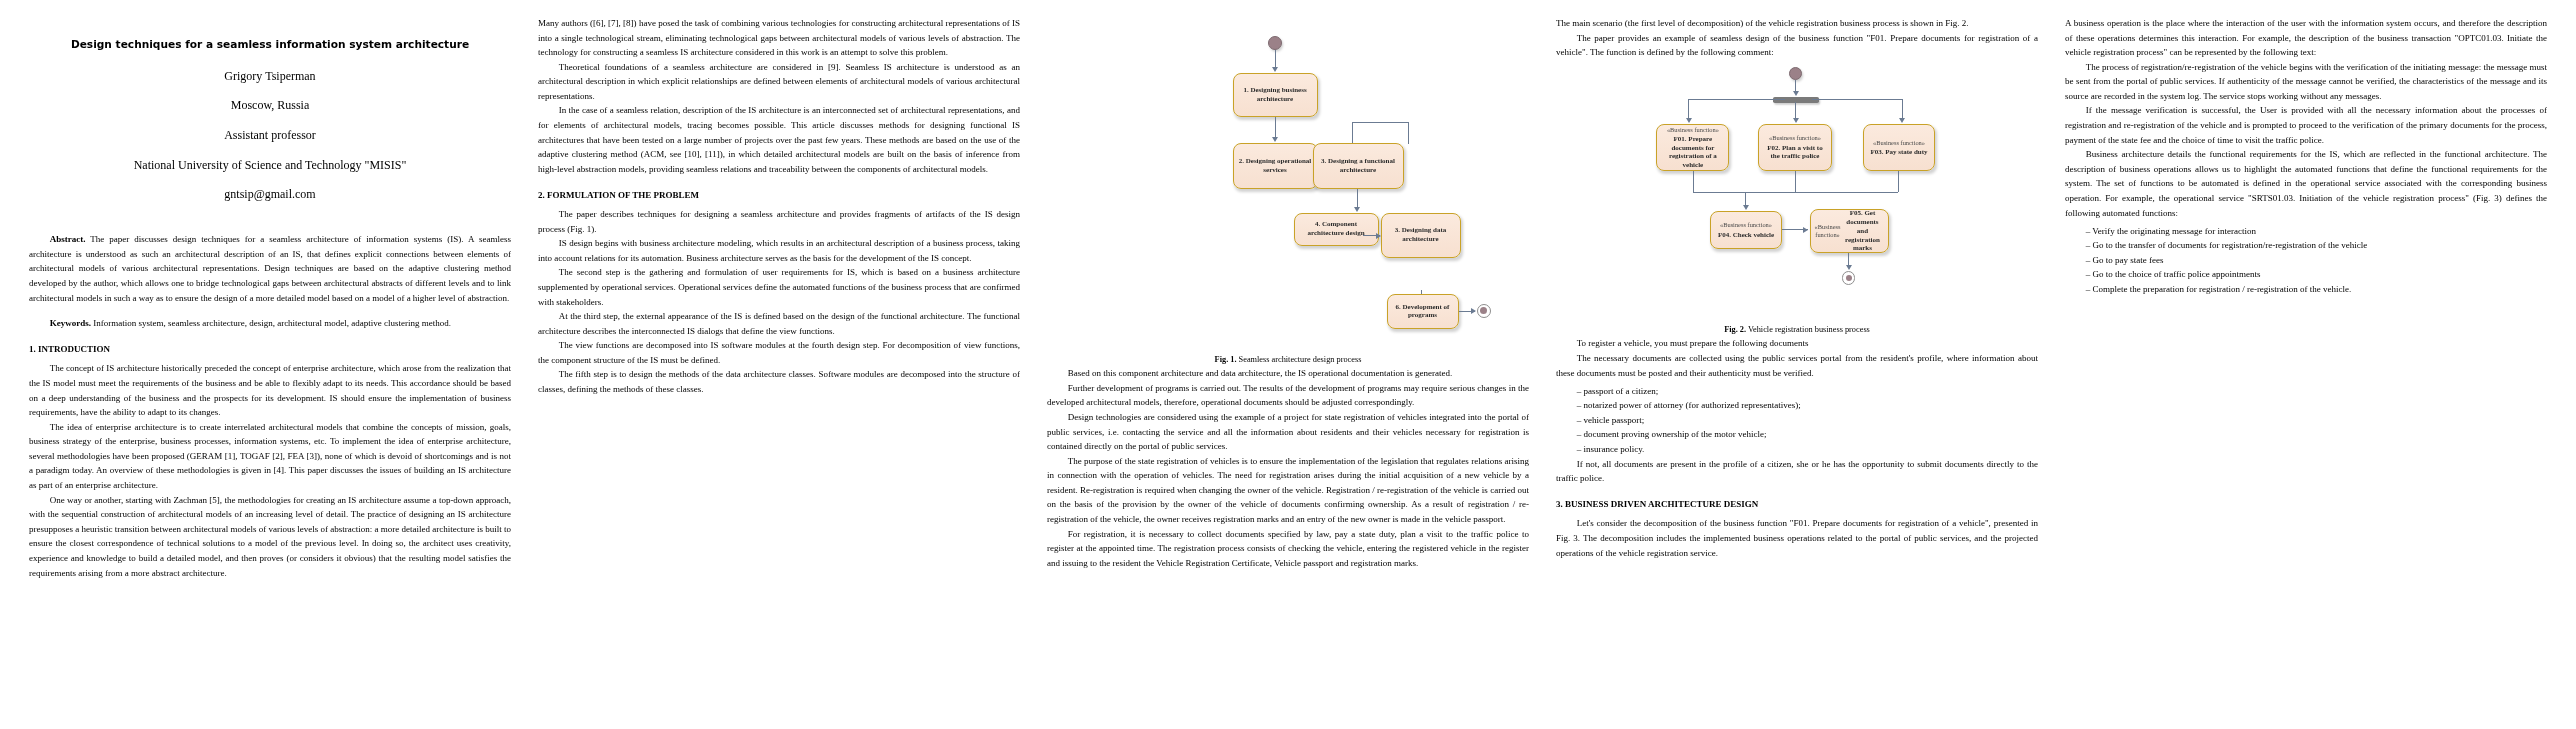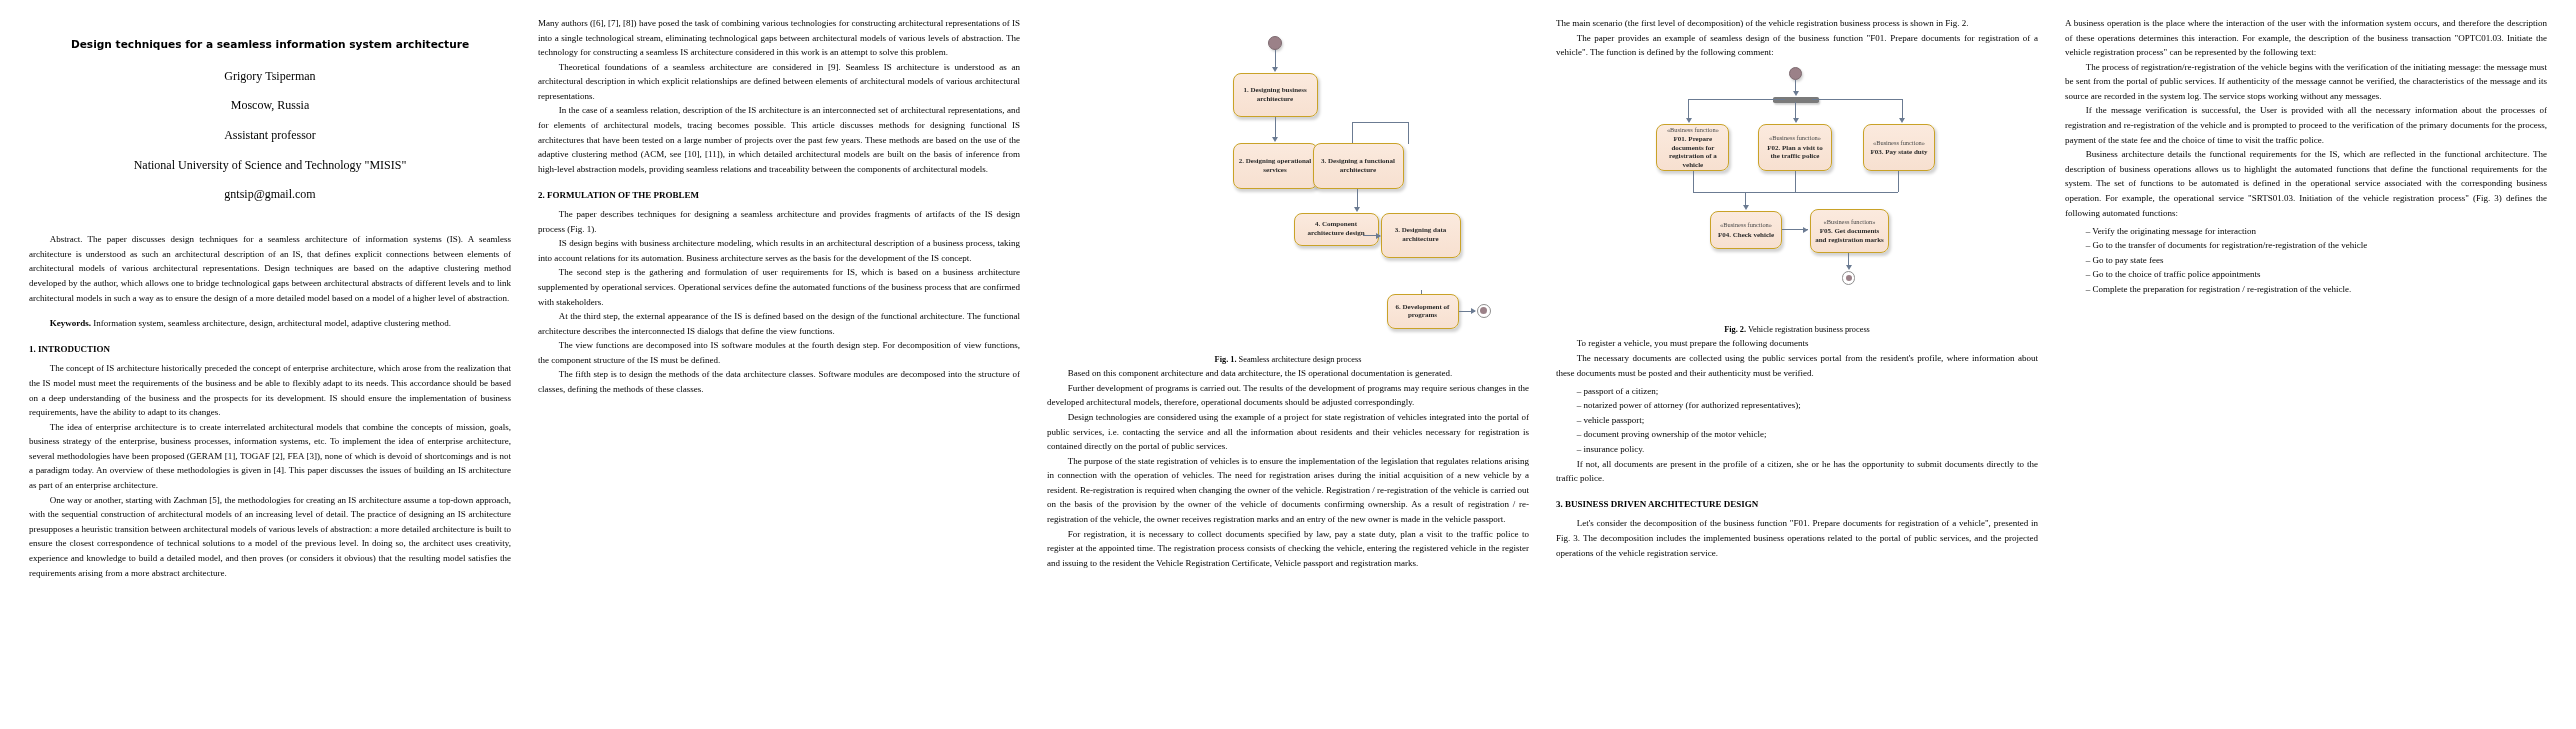--- a/index.html
+++ b/index.html
@@ -22,21 +22,21 @@
     font-size:10.6px;
     text-align:center;
     line-height:1.3;
     margin:22px 0 0 0;
   }
   .author-block { text-align:center; margin-top:16px; }
   .author-line { font-size:12px; line-height:1.35; margin-bottom:13.4px; }
   .author-line:last-child { margin-bottom:0; }
 
   .abstract { margin-top:30px; font-size:9px; line-height:1.62; text-align:justify; text-indent:20.7px; }
-  .abstract b { font-weight:normal;margin-top:8px; }
+  .abstract b { font-weight:bold;margin-top:8px; }
   .keywords { margin-top:11px; font-size:9px; line-height:1.62; text-align:justify; text-indent:20.7px; }
 
   h2.sec {
     font-family:"Liberation Serif", serif;
     font-weight:bold;
     font-size:9px;
     margin:13.4px 0 7.3px 0;
     text-align:left;
   }
   p.body { font-size:9px; line-height:1.62; text-align:justify; text-indent:20.7px; margin:0 0 0 0; }
@@ -280,21 +280,21 @@
       <div class="arrowhead down" style="left:89px; top:142px;"></div>
 
       <div class="uml-node" style="left:56px; top:148px; width:72px; height:38px; flex-direction:column;">
         <span class="stereo">«Business function»</span>
         <span>F04. Check vehicle</span>
       </div>
 
       <div class="ln h" style="left:128px; top:166px; width:25.5px;"></div>
       <div class="arrowhead right" style="left:149px; top:164px;"></div>
 
-      <div class="uml-node" style="left:156px; top:146px; width:79px; height:44px; flex-direction:column;">
+      <div class="uml-node" style="left:156px; top:146px; width:79px; height:44px; flex-direction:row;">
         <span class="stereo">«Business function»</span>
         <span>F05. Get documents and registration marks</span>
       </div>
 
       <div class="ln v" style="left:194px; top:190px; height:14.6px;"></div>
       <div class="arrowhead down" style="left:192px; top:202px;"></div>
       <div class="end-ring" style="left:188px; top:208px; width:13.4px; height:13.4px;"></div>
     </div>
 
     <div class="figcap">

